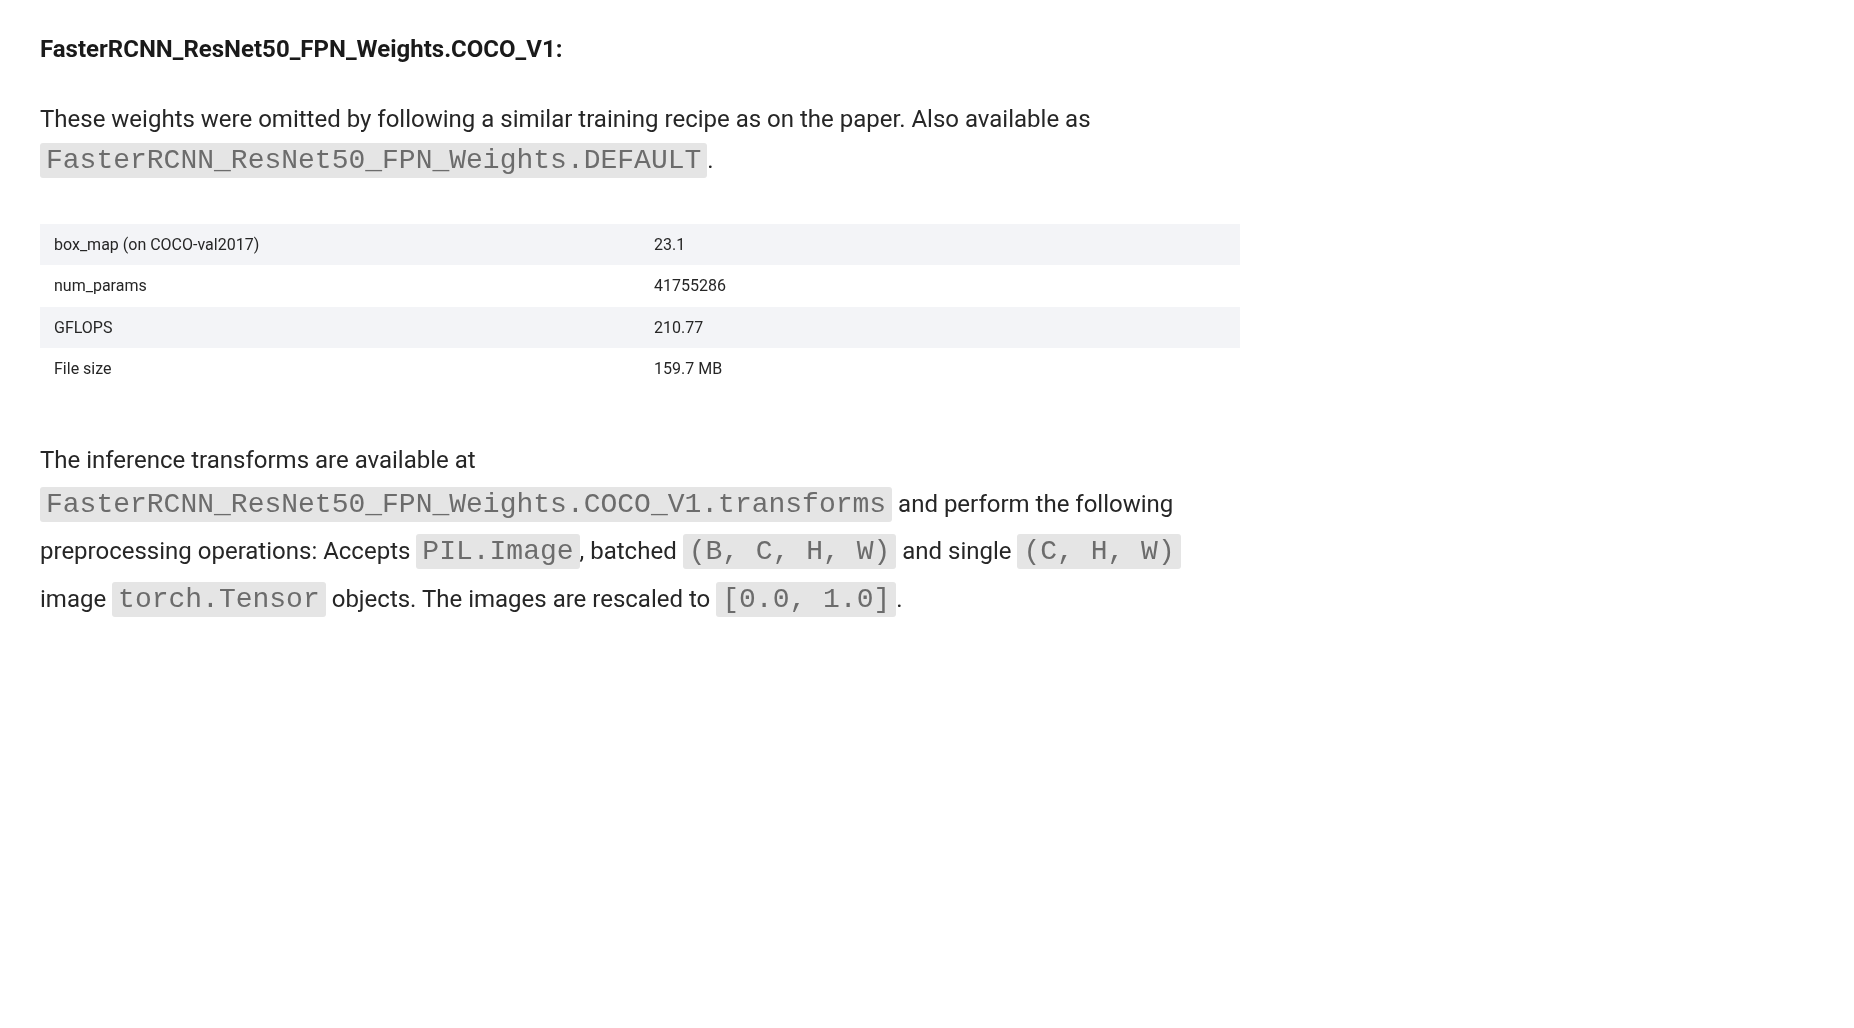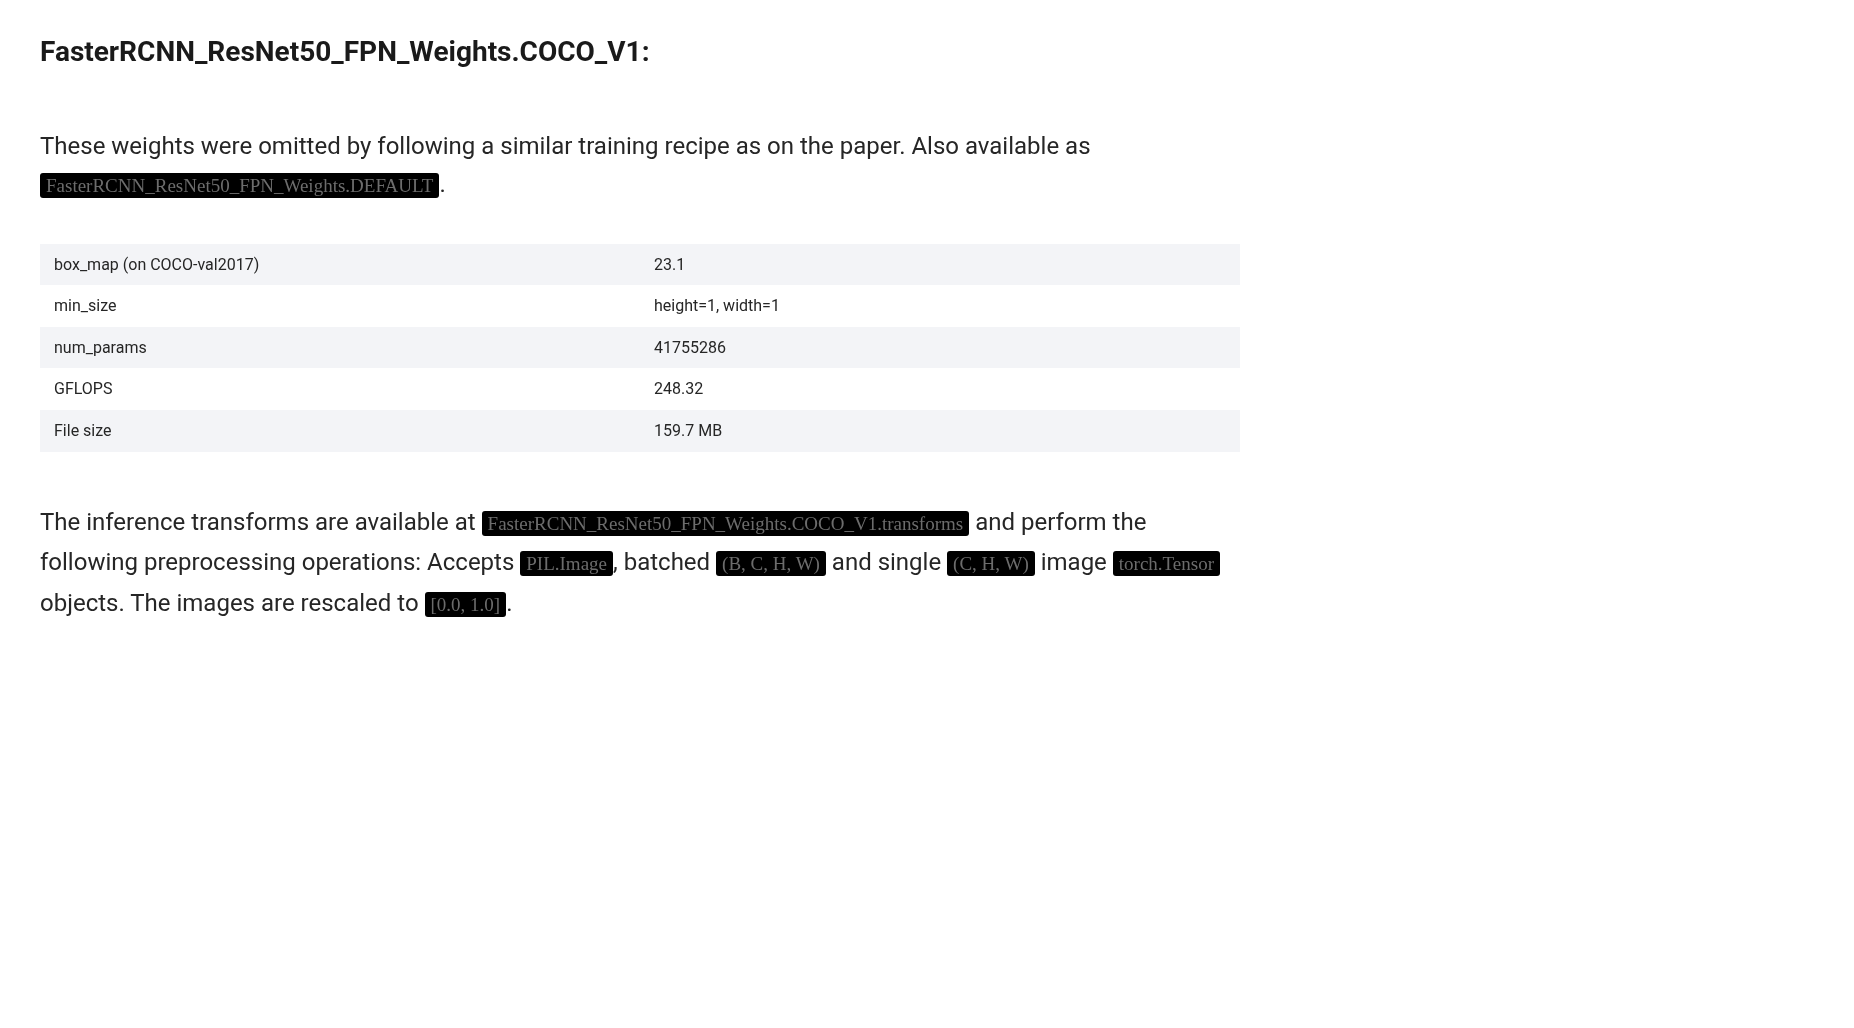--- a/index.html
+++ b/index.html
@@ -10,38 +10,38 @@
     body {
       font-family: -apple-system, BlinkMacSystemFont, "Segoe UI", Roboto, "Helvetica Neue", Arial, sans-serif;
       font-size: 24px;
       line-height: 1.6;
       color: #262626;
       background: #ffffff;
       padding: 30px 40px;
       max-width: 1854px;
     }
     .heading {
-      font-size: 28px;
+      font-size: 24px;
       font-weight: 700;
       color: #1a1a1a;
-      margin-bottom: 52px;
+      margin-bottom: 32px;
     }
     .heading-colon {
       font-weight: 700;
     }
     .description {
       font-size: 24px;
       color: #262626;
       margin-bottom: 40px;
       max-width: 1200px;
     }
     code.inline, .code-inline {
-      font-family: Liberation Serif, serif;
-      font-size: 19px;
-      background-color: #000000;
+      font-family: Liberation Mono, monospace;
+      font-size: 28px;
+      background-color: #e5e5e5;
       padding: 2px 6px;
       border-radius: 3px;
       color: #6c6c6c;
     }
     table.data-table {
       width: 100%;
       max-width: 1200px;
       border-collapse: collapse;
       margin-bottom: 50px;
       font-size: 16px;
@@ -84,30 +84,26 @@
   <span>These weights were omitted by following a similar training recipe as on the paper. Also available as </span><code class="inline">FasterRCNN_ResNet50_FPN_Weights.DEFAULT</code><span>.</span>
 </p>
 
 <table class="data-table">
   <tbody id="table-body">
       <tr>
         <td>box_map (on COCO-val2017)</td>
         <td>23.1</td>
       </tr>
       <tr>
-        <td>min_size</td>
-        <td>height=1, width=1</td>
-      </tr>
-      <tr>
         <td>num_params</td>
         <td>41755286</td>
       </tr>
       <tr>
         <td>GFLOPS</td>
-        <td>248.32</td>
+        <td>210.77</td>
       </tr>
       <tr>
         <td>File size</td>
         <td>159.7 MB</td>
       </tr>
     </tbody>
 </table>
 
 <p class="transforms-desc">
   <span>The inference transforms are available at </span><code class="inline">FasterRCNN_ResNet50_FPN_Weights.COCO_V1.transforms</code><span> and perform the following preprocessing operations: Accepts </span><code class="inline">PIL.Image</code><span>, batched </span><code class="inline">(B, C, H, W)</code><span> and single </span><code class="inline">(C, H, W)</code><span> image </span><code class="inline">torch.Tensor</code><span> objects. The images are rescaled to </span><code class="inline">[0.0, 1.0]</code><span>.</span>

